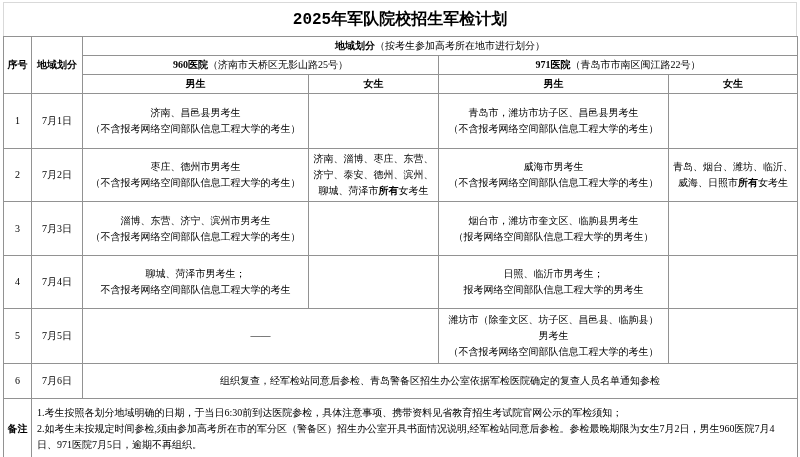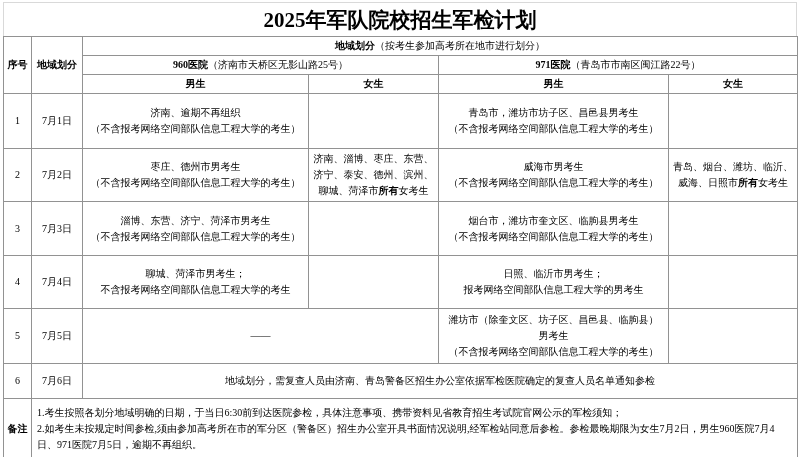--- a/index.html
+++ b/index.html
@@ -9,21 +9,21 @@
     font-family: "Liberation Serif", "DejaVu Serif", serif;
     color: #000;
     overflow: hidden;
   }
   .sheet { padding: 2px 3px 0 3px; width: 800px; }
   .title-row {
     height: 34px;
     border: 1px solid #d9d9d9;
     border-bottom: 0;
     display: flex; align-items: center; justify-content: center;
-    font-size: 21px; font-weight: bold;
+    font-size: 16px; font-weight: bold; font-family: Liberation Mono, monospace;
   }
   table.grid {
     border-collapse: collapse;
     table-layout: fixed;
     width: 794px;
   }
   .grid th, .grid td {
     border: 1px solid #929292;
     font-size: 10px;
     font-weight: normal;
@@ -82,21 +82,21 @@
     <tr class="hr3">
       <th class="b">男生</th>
       <th class="b">女生</th>
       <th class="b">男生</th>
       <th class="b">女生</th>
     </tr>
 
     <tr class="r1">
       <td>1</td>
       <td>7月1日</td>
-      <td>济南、逾期不再组织
+      <td>济南、昌邑县男考生
 （不含报考网络空间部队信息工程大学的考生）</td>
       <td></td>
       <td>青岛市，潍坊市坊子区、昌邑县男考生
 （不含报考网络空间部队信息工程大学的考生）</td>
       <td></td>
     </tr>
 
     <tr class="r2">
       <td>2</td>
       <td>7月2日</td>
@@ -104,25 +104,25 @@
 （不含报考网络空间部队信息工程大学的考生）</td>
       <td><span>济南、淄博、枣庄、东营、济宁、泰安、德州、滨州、聊城、菏泽市</span><b>所有</b><span>女考生</span></td>
       <td>威海市男考生
 （不含报考网络空间部队信息工程大学的考生）</td>
       <td><span>青岛、烟台、潍坊、临沂、威海、日照市</span><b>所有</b><span>女考生</span></td>
     </tr>
 
     <tr class="r3">
       <td>3</td>
       <td>7月3日</td>
-      <td>淄博、东营、济宁、菏泽市男考生
+      <td>淄博、东营、济宁、滨州市男考生
 （不含报考网络空间部队信息工程大学的考生）</td>
       <td></td>
       <td>烟台市，潍坊市奎文区、临朐县男考生
-（不含报考网络空间部队信息工程大学的考生）</td>
+（报考网络空间部队信息工程大学的男考生）</td>
       <td></td>
     </tr>
 
     <tr class="r4">
       <td>4</td>
       <td>7月4日</td>
       <td>聊城、菏泽市男考生；
 不含报考网络空间部队信息工程大学的考生</td>
       <td></td>
       <td>日照、临沂市男考生；
@@ -136,21 +136,21 @@
       <td colspan="2">——</td>
       <td>潍坊市（除奎文区、坊子区、昌邑县、临朐县）
 男考生
 （不含报考网络空间部队信息工程大学的考生）</td>
       <td></td>
     </tr>
 
     <tr class="r6">
       <td>6</td>
       <td>7月6日</td>
-      <td colspan="4">地域划分，需复查人员由济南、青岛警备区招生办公室依据军检医院确定的复查人员名单通知参检</td>
+      <td colspan="4">组织复查，经军检站同意后参检、青岛警备区招生办公室依据军检医院确定的复查人员名单通知参检</td>
     </tr>
 
     <tr class="rnotes">
       <td class="b">备注</td>
       <td colspan="5" class="notes-text">1.考生按照各划分地域明确的日期，于当日6:30前到达医院参检，具体注意事项、携带资料见省教育招生考试院官网公示的军检须知；
 2.如考生未按规定时间参检,须由参加高考所在市的军分区（警备区）招生办公室开具书面情况说明,经军检站同意后参检。参检最晚期限为女生7月2日，男生960医院7月4日、971医院7月5日，逾期不再组织。</td>
     </tr>
 
   </tbody>
     </table>

